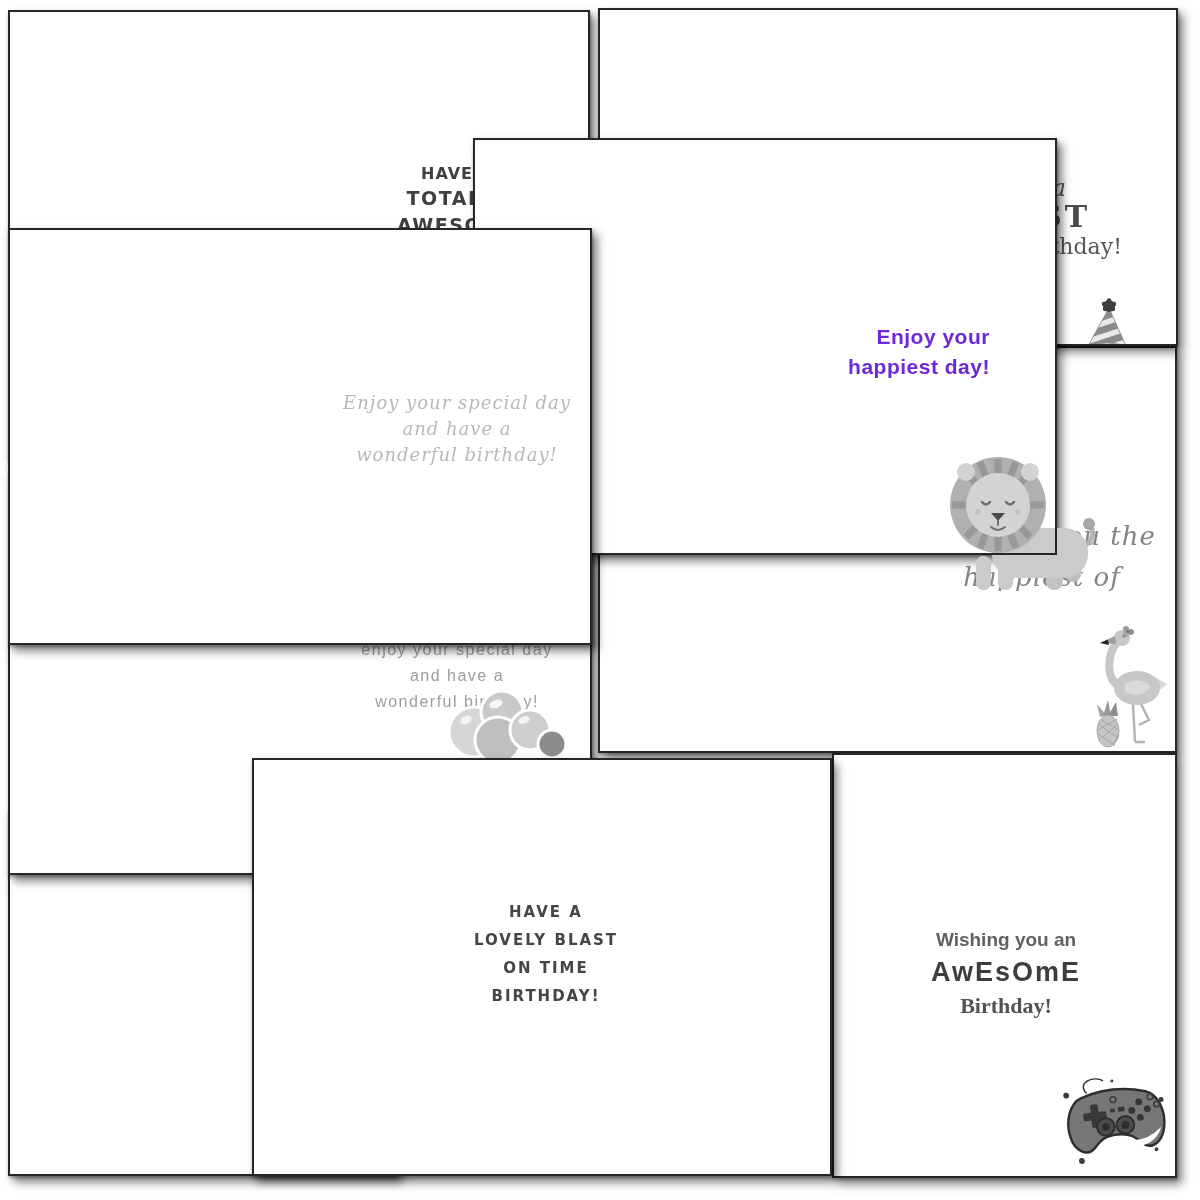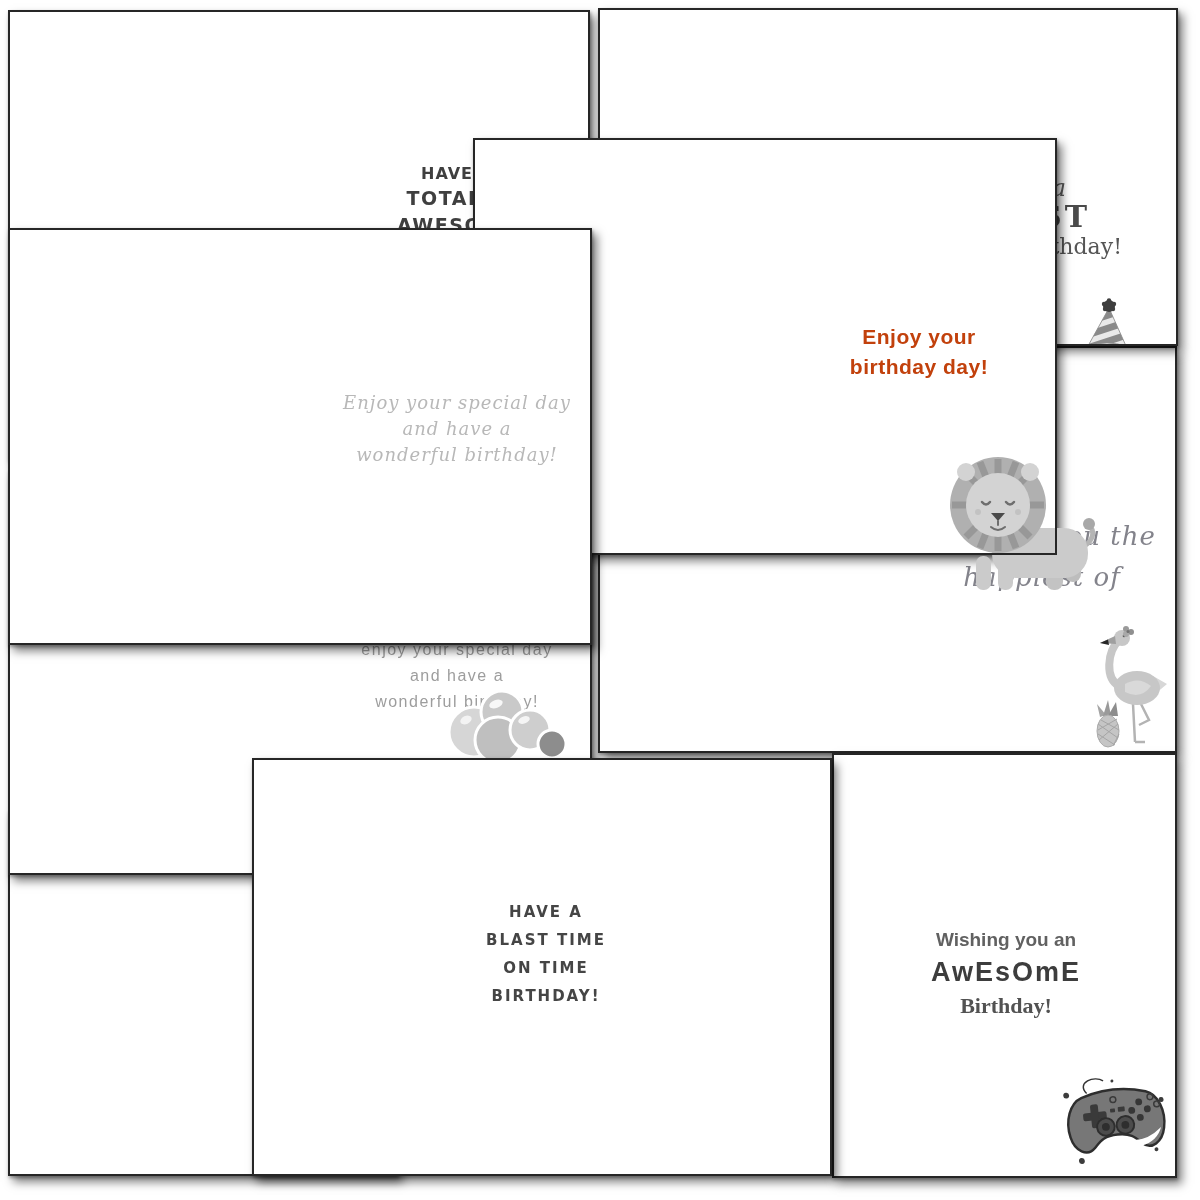--- a/index.html
+++ b/index.html
@@ -14,21 +14,21 @@
   #card-a .l1{font:bold 16px "DejaVu Sans",sans-serif;letter-spacing:1px;color:#3f3f3f;line-height:22px;}
   #card-a .l2{font:bold 19px "DejaVu Sans",sans-serif;letter-spacing:1.5px;color:#3f3f3f;line-height:27px;}
   #card-a .l3{font:bold 19px "DejaVu Sans",sans-serif;letter-spacing:1.5px;color:#3f3f3f;line-height:27px;}
 
   
   #card-b .f1{font:italic 24px "DejaVu Serif",serif;color:#5a5a5a;}
   #card-b .f2{font:bold 30px "DejaVu Serif",serif;letter-spacing:3px;color:#4a4a4a;}
   #card-b .f3{font:22px "DejaVu Serif",serif;color:#555555;}
 
   
-  #card-c .l{font:bold 21px "Liberation Sans",sans-serif;letter-spacing:.5px;color:#c2410c;line-height:30px;}
+  #card-c .l{font:bold 21px "Liberation Sans",sans-serif;letter-spacing:.5px;color:#6d28d9;line-height:30px;text-align:right;}
 
   
   #card-big .l{font:italic 18px "DejaVu Serif",serif;letter-spacing:1px;color:#b8b8b8;line-height:26px;}
 
   
   #card-d .l{font:italic 26px "DejaVu Serif",serif;letter-spacing:1px;color:#83838b;line-height:41px;}
 
   
   #card-f .l{font:16px "Liberation Sans",sans-serif;letter-spacing:1.5px;color:#9d9d9d;line-height:26px;}
 
@@ -173,36 +173,36 @@
           <rect x="58" y="37" width="7" height="5" rx="1" fill="#3a3a3a"></rect>
           <circle cx="54" cy="29" r="3" fill="none" stroke="#3a3a3a" stroke-width="1.5"></circle>
         </g>
       </svg>
     </div>
   </div>
 
   <div class="card" id="card-c" style="left:473px;top:138px;width:584px;height:417px;z-index:7;">
     <div class="msg" style="left:444px;top:182px;">
       <div class="l">Enjoy your</div>
-      <div class="l">birthday day!</div>
+      <div class="l">happiest day!</div>
     </div>
   </div>
 
   <div class="card" id="card-big" style="left:8px;top:228px;width:584px;height:417px;z-index:7;">
     <div class="msg" style="left:447px;top:160px;">
       <div class="l">Enjoy your special day</div>
       <div class="l">and have a</div>
       <div class="l">wonderful birthday!</div>
     </div>
   </div>
 
   <div class="card" id="card-h" style="left:252px;top:758px;width:580px;height:418px;z-index:8;">
     <div class="msg" style="left:292px;top:138px;">
       <div class="l">HAVE A</div>
-      <div class="l">BLAST TIME</div>
+      <div class="l">LOVELY BLAST</div>
       <div class="l">ON TIME</div>
       <div class="l">BIRTHDAY!</div>
     </div>
   </div>
 
   <div class="icon-wrap" style="left:946px;top:450px;width:150px;height:142px;z-index:9;">
     <svg viewBox="0 0 150 142" width="150" height="142">
       <path d="M138,96 C147,91 149,82 144,76" stroke="#b5b5b5" stroke-width="5" fill="none" stroke-linecap="round"></path>
       <circle cx="143" cy="74" r="6" fill="#a8a8a8"></circle>
       <rect x="100" y="104" width="17" height="36" rx="8" fill="#c3c3c3"></rect>

